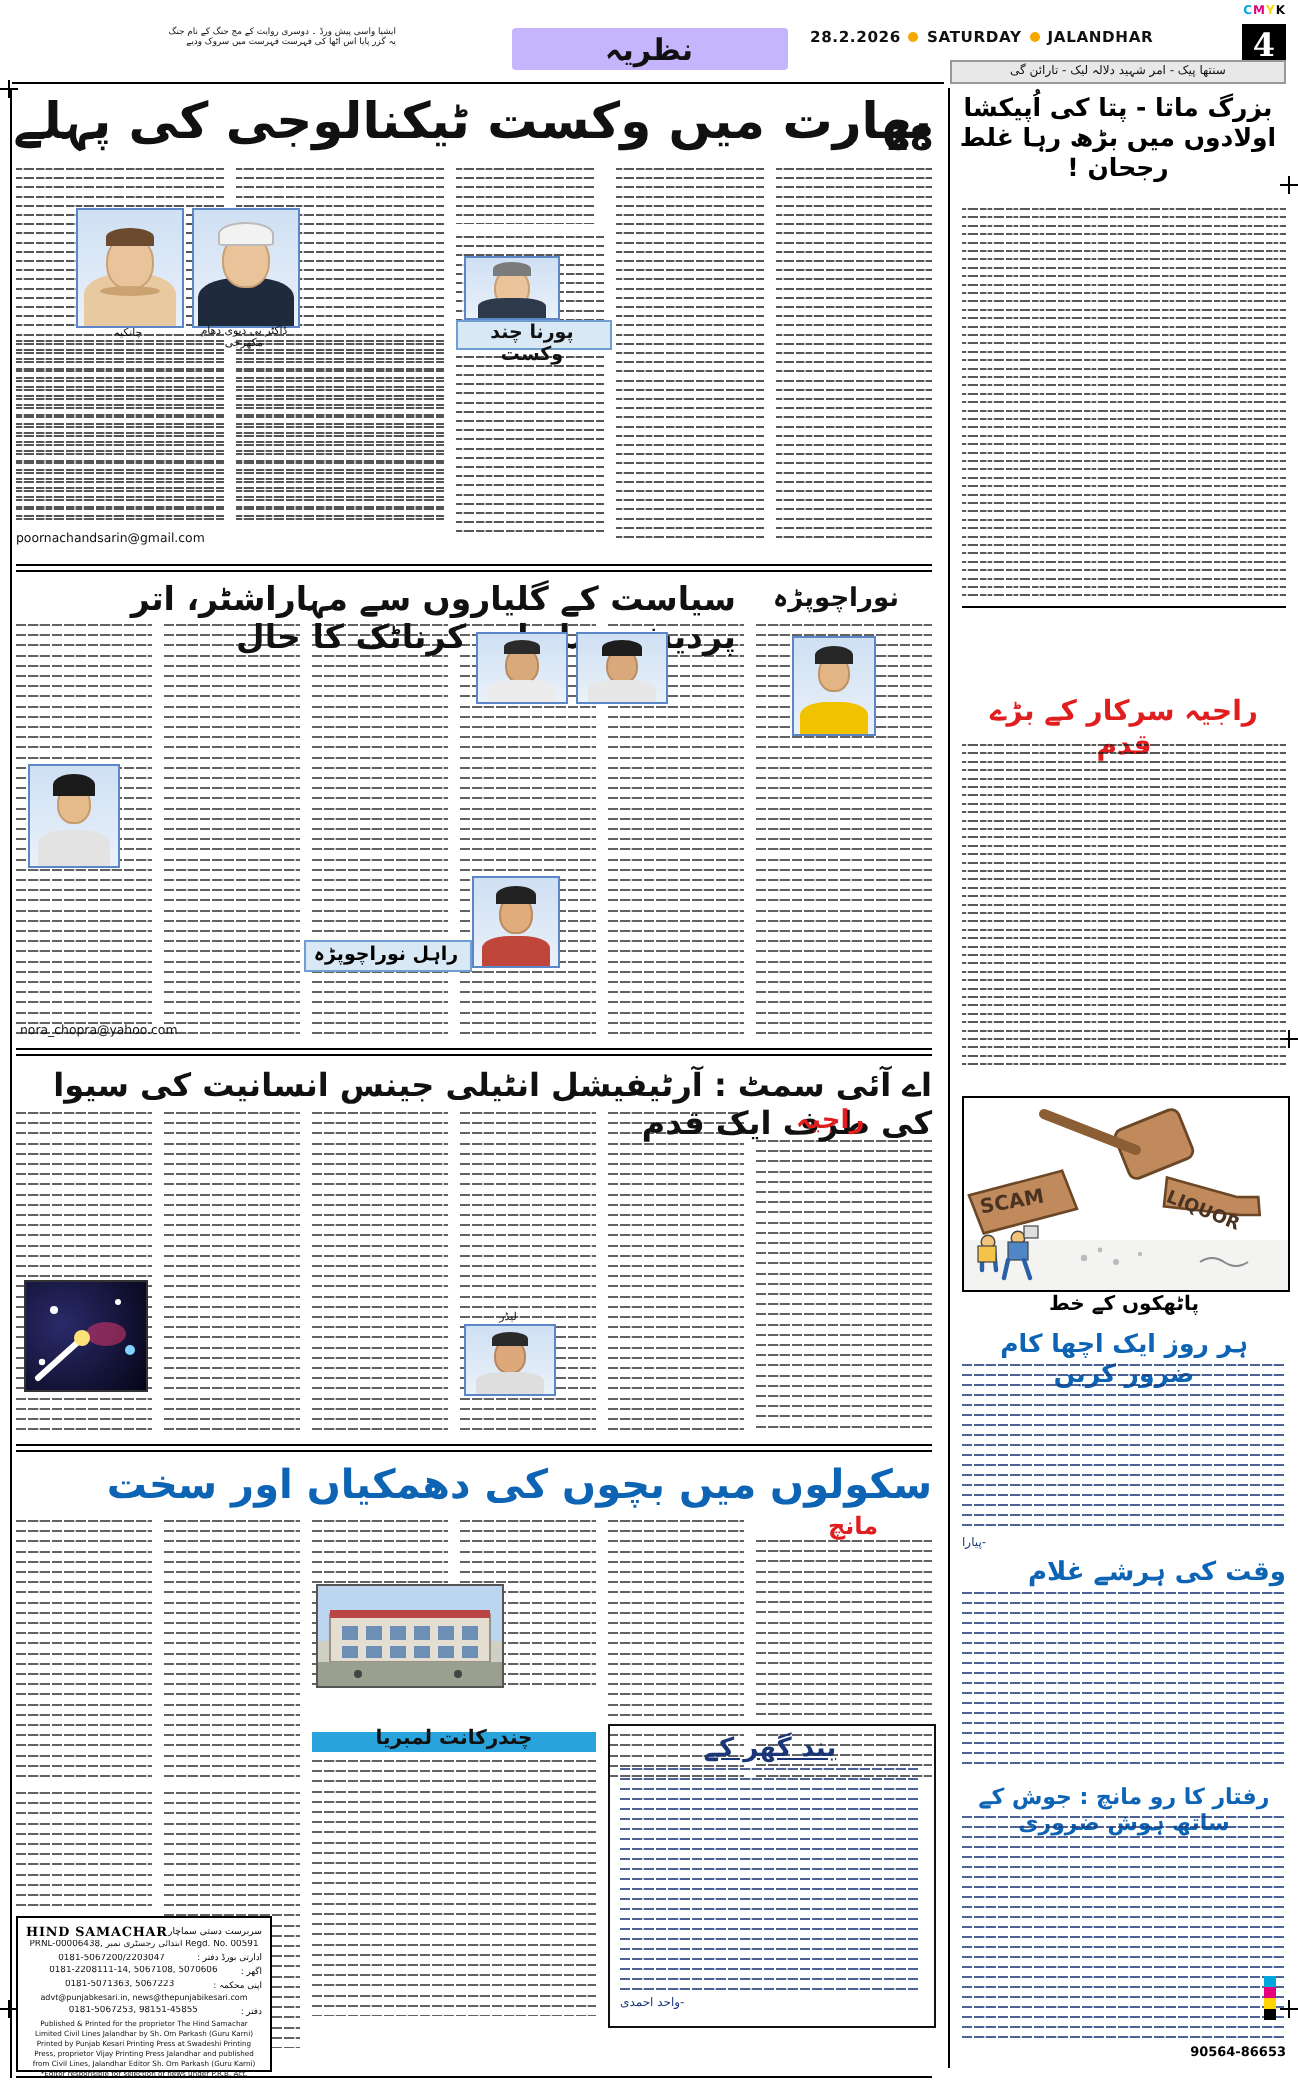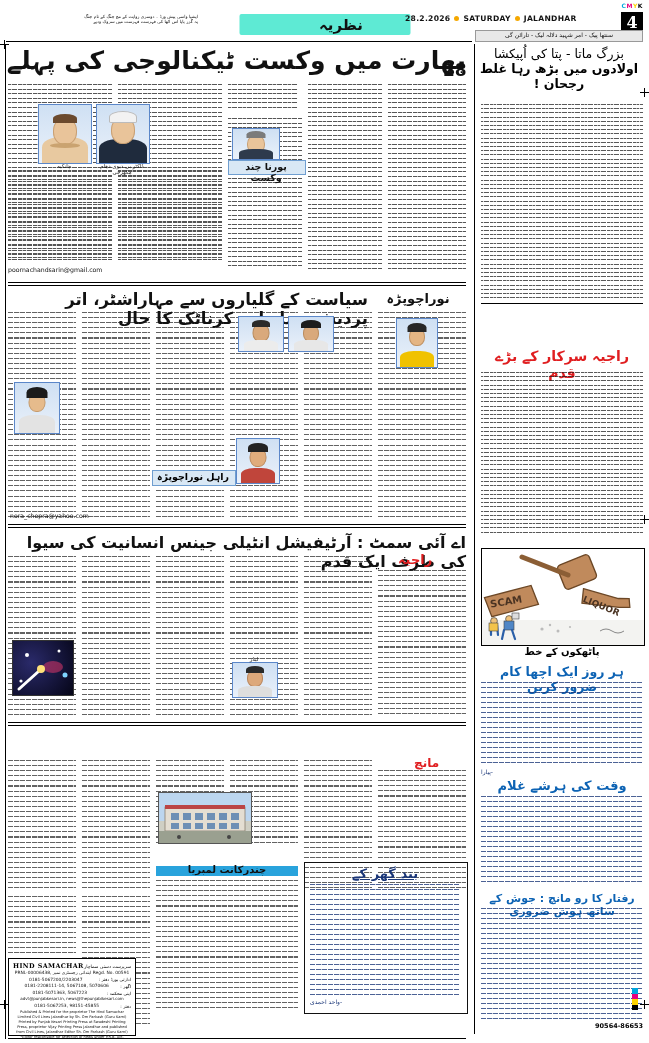--- a/index.html
+++ b/index.html
@@ -70,38 +70,38 @@
   .dateline{font-size:7.6px;font-weight:bold;letter-spacing:.3px;color:#111;
             display:flex;align-items:center;gap:4px;justify-content:flex-start;
             padding-left:10px;}
   .dot{width:5px;height:5px;border-radius:50%;display:inline-block;}
   .dot.y{background:#f5a800;} .dot.o{background:#f5a800;}
   .pagenum{position:absolute;right:0;top:-2px;width:22px;height:21px;background:#000;color:#fff;
            font-size:16px;font-weight:bold;display:flex;align-items:center;justify-content:center;
            font-family:"DejaVu Serif",serif;}
 
   .nazria{position:absolute;left:50%;transform:translateX(-50%);top:2px;
-          width:138px;height:21px;background:#5eead4;border-radius:2px;
-          display:flex;align-items:center;justify-content:center;padding-left:33px;}
+          width:138px;height:21px;background:#c4b5fd;border-radius:2px;
+          display:flex;align-items:center;justify-content:center;}
   .nazria span{font-size:15px;font-weight:bold;color:#111;letter-spacing:1px;}
 
   .leftstrap{position:absolute;left:2px;top:0px;width:190px;}
   .leftstrap .l1,.leftstrap .l2{height:3px;margin:2px 0;}
 
   
   .mainhead{position:absolute;left:6px;top:44px;width:460px;height:36px;overflow:hidden;}
   .mainhead .txt{font-size:25px;font-weight:bold;color:#111;white-space:nowrap;
                  text-align:right;direction:rtl;letter-spacing:-.5px;line-height:34px;}
 
   
   .masthead{position:absolute;right:6px;top:30px;width:168px;}
   .mh-strap{height:10px;background:#e8e8e8;border:1px solid #999;margin-bottom:2px;}
   .mh-title{font-size:27px;font-weight:bold;color:#e01e20;text-align:center;
             direction:rtl;line-height:26px;letter-spacing:-1px;}
-  .mh-sub1{font-size:12.5px;font-weight:normal;text-align:center;direction:rtl;margin-top:4px;}
+  .mh-sub1{font-size:12.5px;font-weight:bold;text-align:center;direction:rtl;margin-top:4px;}
   .mh-sub2{font-size:12.5px;font-weight:bold;text-align:center;direction:rtl;}
 
   
   .col{position:absolute;box-sizing:border-box;}
 
   .khead{font-weight:bold;direction:rtl;text-align:center;color:#111;}
   .khead.red{color:#e01e20;}
   .khead.blue{color:#0d63b4;}
 
   .photo{position:relative;border:1px solid #5b87c9;background:#dfe7f2;overflow:hidden;}
@@ -222,21 +222,21 @@
   </div>
 
   <div class="ruleband" style="position:absolute;left:481px;top:650px;width:162px;"></div>
   <div class="sectitle urdu" style="position:absolute;left:481px;top:646px;width:162px;font-size:10px;background:#fff;
               margin:0 auto;">پاٹھکوں کے خط</div>
 
   <div class="khead blue urdu" style="position:absolute;left:481px;top:664px;width:162px;font-size:12.5px;">ہر روز ایک اچھا کام ضرور کریں</div>
   <div class="col body-lines blue v2" style="left:481px;top:682px;width:162px;height:84px;"></div>
   <div class="urdu" style="position:absolute;left:481px;top:768px;width:162px;font-size:6px;text-align:left;color:#1a3678;">-پیارا</div>
 
-  <div class="khead blue urdu" style="position:absolute;left:481px;top:778px;width:162px;font-size:13px;">وقت کی ہرشے غلام</div>
+  <div class="khead blue urdu" style="position:absolute;left:481px;top:778px;width:162px;font-size:13px;text-align:right;">وقت کی ہرشے غلام</div>
   <div class="col body-lines blue v2" style="left:481px;top:796px;width:162px;height:90px;"></div>
 
   <div class="khead blue urdu" style="position:absolute;left:481px;top:892px;width:162px;font-size:11px;">رفتار کا رو مانچ : جوش کے ساتھ ہوش ضروری</div>
   <div class="col body-lines blue v2" style="left:481px;top:908px;width:162px;height:112px;"></div>
   <div class="phone" style="position:absolute;left:481px;top:1022px;width:162px;text-align:right;direction:rtl;">90564-86653</div>
 
   <div class="vr" style="position:absolute;left:474px;top:44px;width:1px;height:990px;"></div>
 
   <div class="col body-lines" style="left:8px;top:84px;width:104px;height:178px;"></div>
   <div class="col body-lines" style="left:118px;top:84px;width:104px;height:178px;"></div>
@@ -364,20 +364,21 @@
     <div class="sky"></div>
     <div class="face" style="top:6px;width:14px;height:16px;background:#dda87a;border:1px solid #b8855c;"></div>
     <div style="position:absolute;left:50%;transform:translateX(-50%);top:3px;width:18px;height:7px;background:#2a2a2a;border-radius:50% 50% 0 0;"></div>
     <div class="torso" style="bottom:0;width:34px;height:11px;background:#dedede;"></div>
   </div>
   <div class="smallcaption" style="position:absolute;left:228px;top:656px;width:52px;">لیڈر</div>
 
   <div class="hr1" style="position:absolute;left:8px;top:722px;width:458px;"></div>
   <div class="hr1" style="position:absolute;left:8px;top:725px;width:458px;"></div>
 
+  <div class="khead urdu" style="position:absolute;left:8px;top:730px;width:458px;font-size:20px;color:#0d63b4;text-align:right;">سکولوں میں بچوں کی دھمکیاں اور سخت</div>
   <div style="position:absolute;left:414px;top:756px;font-size:12px;font-weight:bold;color:#e01e20;direction:rtl;">مانچ</div>
 
   <div class="col body-lines v2" style="left:8px;top:760px;width:68px;height:132px;"></div>
   <div class="col body-lines v2" style="left:82px;top:760px;width:68px;height:132px;"></div>
   <div class="col body-lines v2" style="left:156px;top:760px;width:68px;height:85px;"></div>
   <div class="col body-lines v2" style="left:230px;top:760px;width:68px;height:85px;"></div>
   <div class="col body-lines v2" style="left:304px;top:760px;width:68px;height:132px;"></div>
   <div class="col body-lines v2" style="left:378px;top:770px;width:88px;height:122px;"></div>
 
   <div class="photo" style="position:absolute;left:158px;top:792px;width:92px;height:50px;border:1px solid #555;">

